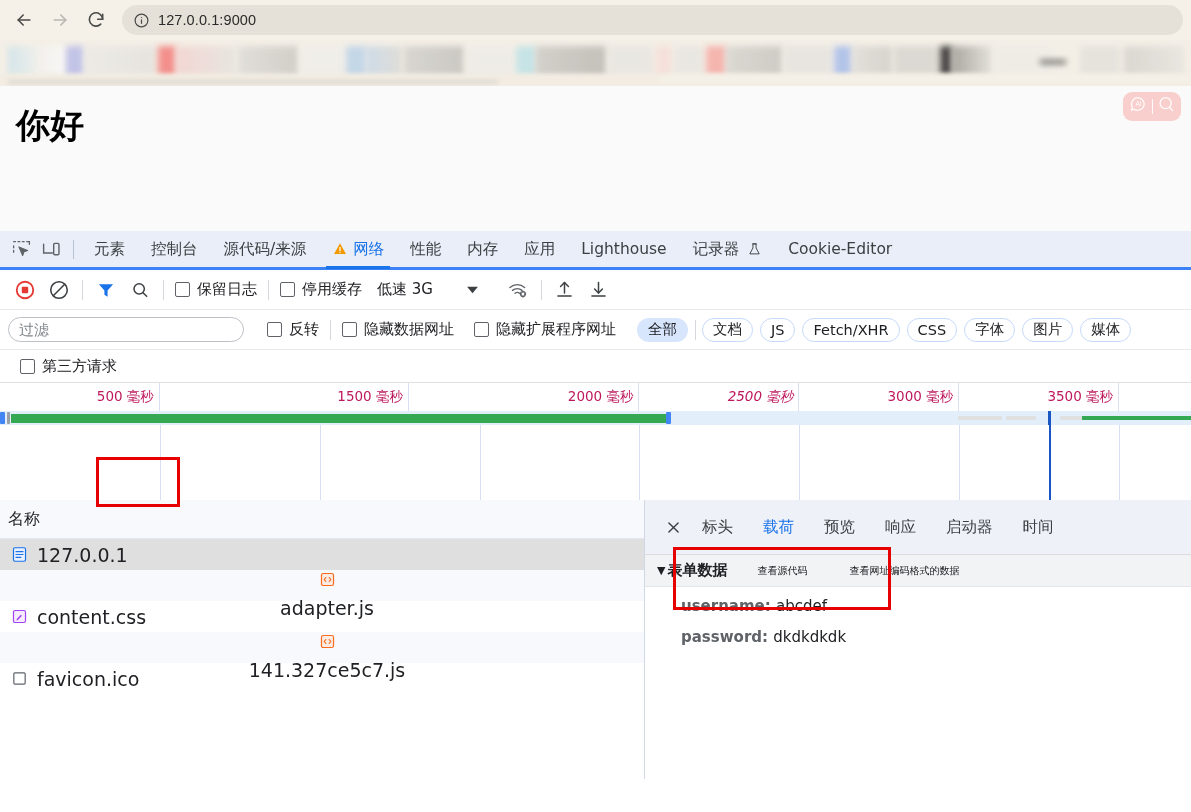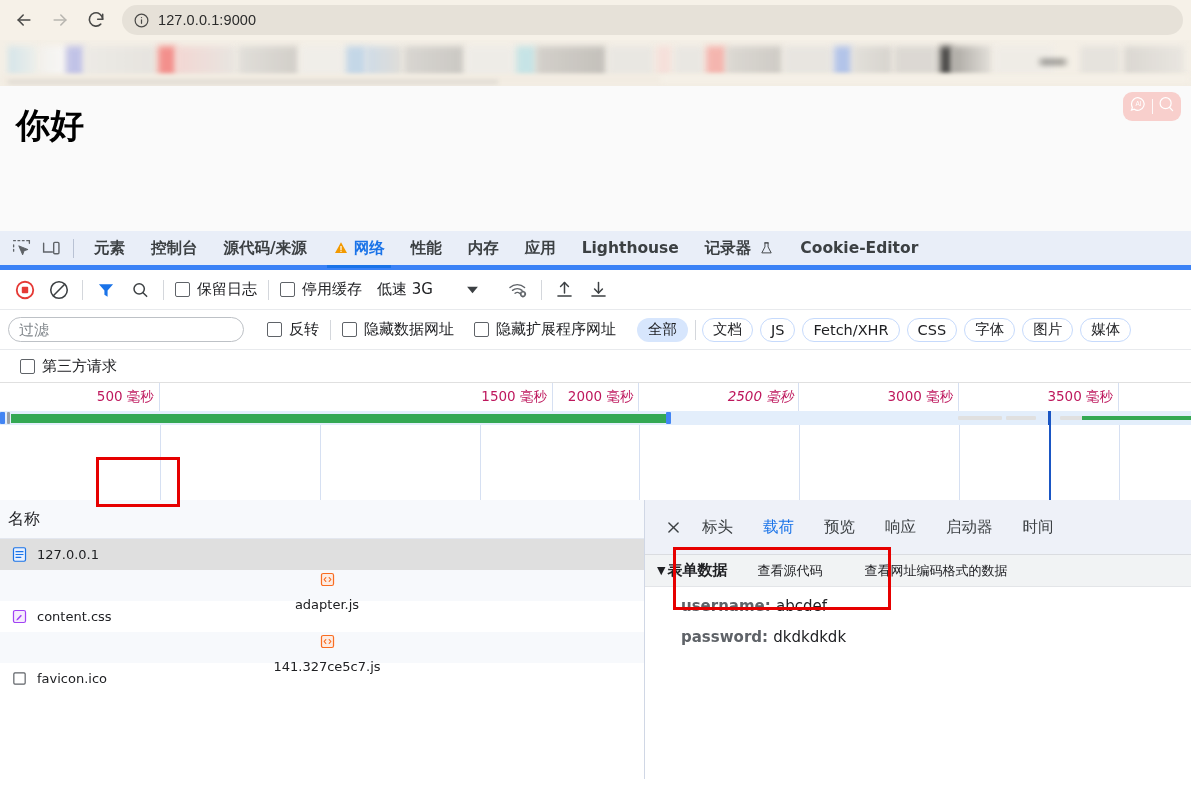--- a/index.html
+++ b/index.html
@@ -49,21 +49,21 @@
     position:absolute; right:10px; top:6px;
     width:58px; height:29px; border-radius:9px;
     background:#f8cfcc; display:flex; align-items:center; justify-content:center; gap:0px;
   }
   .ai-badge .sep { width:1px; height:15px; background:#fff; opacity:.85; margin:0 3px;}
 
   
   .devtools { position:relative; background:#ffffff; height:100%; }
   .dt-tabbar {
     height:39px; background:#e9eef8; display:flex; align-items:center;
-    padding-left:6px; border-bottom:5px solid #3b82f6;font-weight:bold;
+    padding-left:6px; border-bottom:3px solid #3b82f6;
   }
   .dt-iconbtn { width:30px;height:30px;display:flex;align-items:center;justify-content:center;color:#5f6368;flex:0 0 auto;}
   .dt-vsep { width:1px; height:19px; background:#b9c2d4; margin:0 7px; flex:0 0 auto;}
   .dt-tab {
     height:39px; padding:0 13px; display:flex; align-items:center; gap:5px;
     font-size:15.5px; color:#3c4043; position:relative; white-space:nowrap;
     font-family:"DejaVu Sans","Liberation Sans",sans-serif;
   }
   .dt-tab.active { color:#1a73e8; }
   .dt-tab.active::after {
@@ -123,41 +123,41 @@
   .ov-ghost { position:absolute; height:4px; background:#e0e0e0; border-radius:1px;}
   .ov-greenline { position:absolute; height:4px; background:#34a853; }
 
   
   .split { position:relative; display:flex; height:100%; }
   .req-list { width:645px; border-right:1px solid #d0d7e5; background:#fff; position:relative; }
   .rl-head { height:39px; display:flex;align-items:center; padding-left:8px;
     font-size:16px; color:#202124; background:#f7f9fc; border-bottom:1px solid #e3e7ef;
     font-family:"DejaVu Sans","Liberation Sans",sans-serif;}
   .rl-row { height:31px; display:flex; align-items:center; gap:9px; padding-left:10px;
-    font-size:13px; color:#202124; font-family:"DejaVu Sans","Liberation Sans",sans-serif;}
+    font-size:19px; color:#202124; font-family:"DejaVu Sans","Liberation Sans",sans-serif;}
   .rl-row.alt { background:#f7f9fc;flex-direction:column; }
   .rl-row.selected { background:#dfdfdf; }
   .rl-ico { width:18px; height:18px; flex:0 0 auto; display:flex;align-items:center;justify-content:center;}
   .hl-box { position:absolute; border:3px solid #e60000; pointer-events:none; }
 
   
   .detail { flex:1 1 auto; background:#fff; position:relative; }
   .dt-subtabs { height:55px; background:#eef1f8; display:flex; align-items:center;
      padding-left:14px; border-bottom:1px solid #dadce0; }
   .subtab { height:45px; padding:0 15px; display:flex;align-items:center; font-size:15.5px; color:#3c4043;
      position:relative; font-family:"DejaVu Sans","Liberation Sans",sans-serif; white-space:nowrap;}
   .subtab.active { color:#1a73e8; }
   .subtab.active::after { content:""; position:absolute; left:8px; right:8px; bottom:0; height:2.5px; background:#1a73e8;}
   .close-x { width:28px;height:28px;display:flex;align-items:center;justify-content:center;color:#3c4043;flex:0 0 auto;}
 
   .section-head { height:32px; display:flex; align-items:center; gap:0; padding-left:12px;
      background:#f1f3f4; border-bottom:1px solid #e3e5e8; }
   .sec-title { font-size:15px; font-weight:700; color:#202124; display:flex;align-items:center;gap:2px;
      font-family:"DejaVu Sans","Liberation Sans",sans-serif;}
-  .sec-link { font-size:13px; color:#202124; margin-left:30px; font-family:Liberation Mono, monospace;}
+  .sec-link { font-size:10px; color:#202124; margin-left:30px; font-family:Liberation Mono, monospace;}
   .kv-list { padding:10px 0 0 36px; }
   .kv { font-size:15px; margin-bottom:13px; font-family:"DejaVu Sans","Liberation Sans",sans-serif; }
   .kv .k { font-weight:700; color:#5f6368; }
   .kv .v { color:#202124; }
 </style>
 </head>
 <body>
 
 <div class="app">
 
@@ -425,21 +425,21 @@
         <span class="cbx"></span>
         <span>第三方请求</span>
       </label>
     </div>
 
     <div class="overview">
       <div class="ov-ruler" id="ov-ruler">
           <div class="ov-tick" style="left: 0px; width: 159.866px;">
             <span>500 毫秒</span>
           </div>
-          <div class="ov-tick" style="left: 0px; width: 553px;">
+          <div class="ov-tick" style="left: 0px; width: 409px;">
             <span>1500 毫秒</span>
           </div>
           <div class="ov-tick" style="left: 0px; width: 639.463px;">
             <span>2000 毫秒</span>
           </div>
           <div class="ov-tick" style="left: 0px; width: 799.329px; font-style: italic;">
             <span>2500 毫秒</span>
           </div>
           <div class="ov-tick" style="left: 0px; width: 959.195px;">
             <span>3000 毫秒</span>

